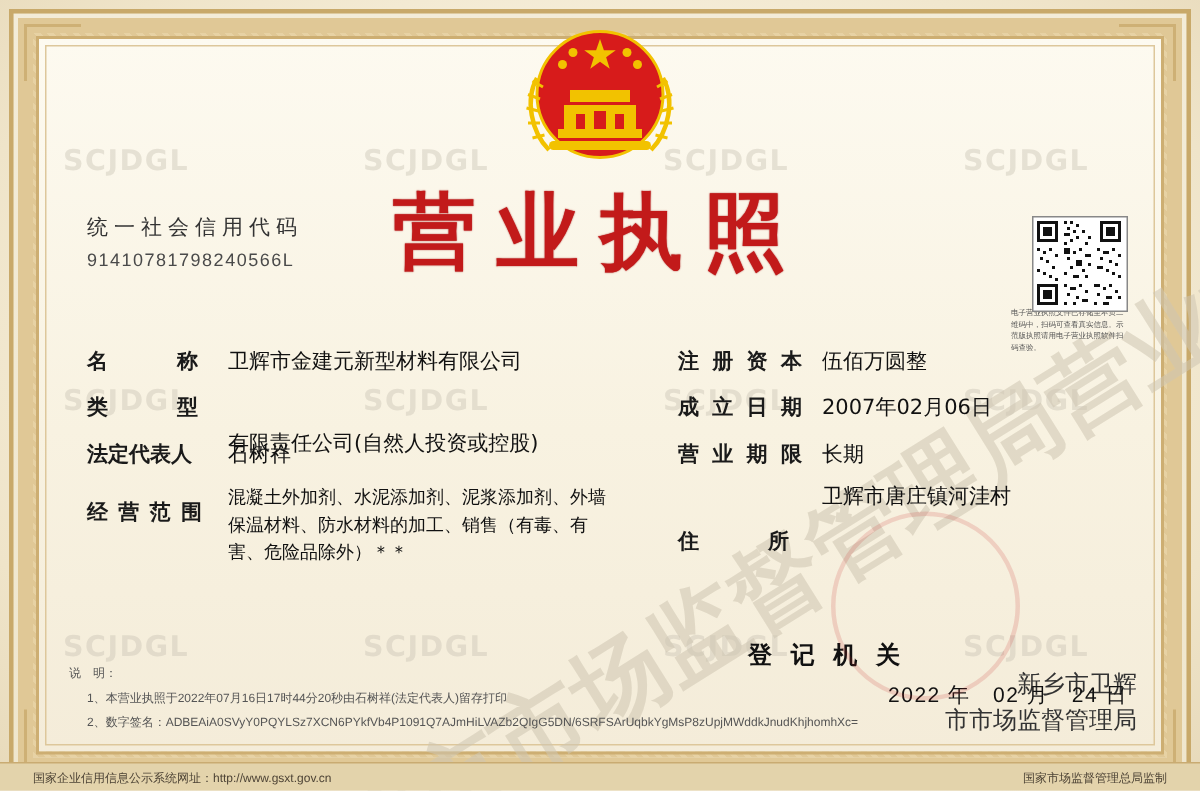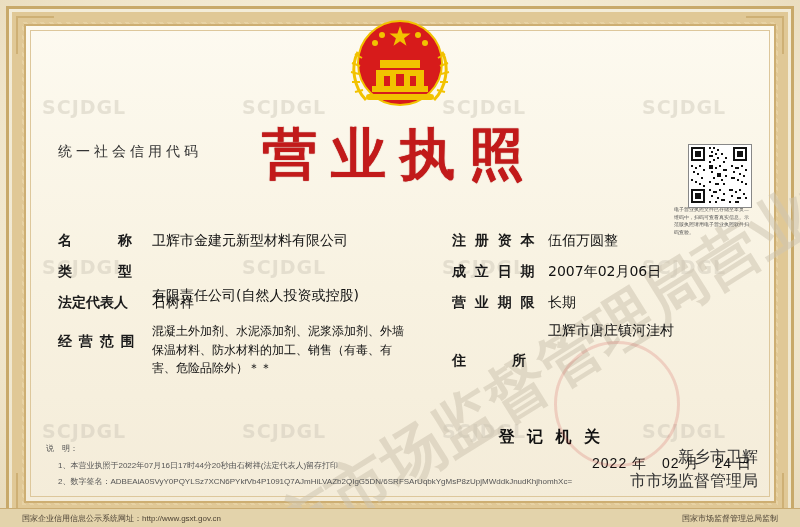--- a/index.html
+++ b/index.html
@@ -204,20 +204,21 @@
         <circle cx="78" cy="27" r="3" fill="#f2c200"></circle>
         <circle cx="85" cy="35" r="3" fill="#f2c200"></circle>
         <rect x="26" y="86" width="68" height="6" rx="3" fill="#f2c200"></rect>
       </g>
     </svg>
   </div>
 
   <div class="title">营业执照</div>
 
   <div class="code-label">统一社会信用代码</div>
+  <div class="code-value">91410781798240566L</div>
 
   <div class="qr-note" style="top:206px;">电子营业执照文件已存储至本页二维码中，扫码可查看真实信息。示范版执照请用电子营业执照软件扫码查验。</div>
   <div class="qr">
     <svg width="60" height="60" viewBox="0 0 30 30" shape-rendering="crispEdges">
       <rect width="30" height="30" fill="#fff"></rect>
       <g fill="#111">
         <rect x="1" y="1" width="7" height="7"></rect>
           <rect x="2" y="2" width="5" height="5" fill="#fff"></rect>
           <rect x="3" y="3" width="3" height="3"></rect>
         <rect x="22" y="1" width="7" height="7"></rect>

